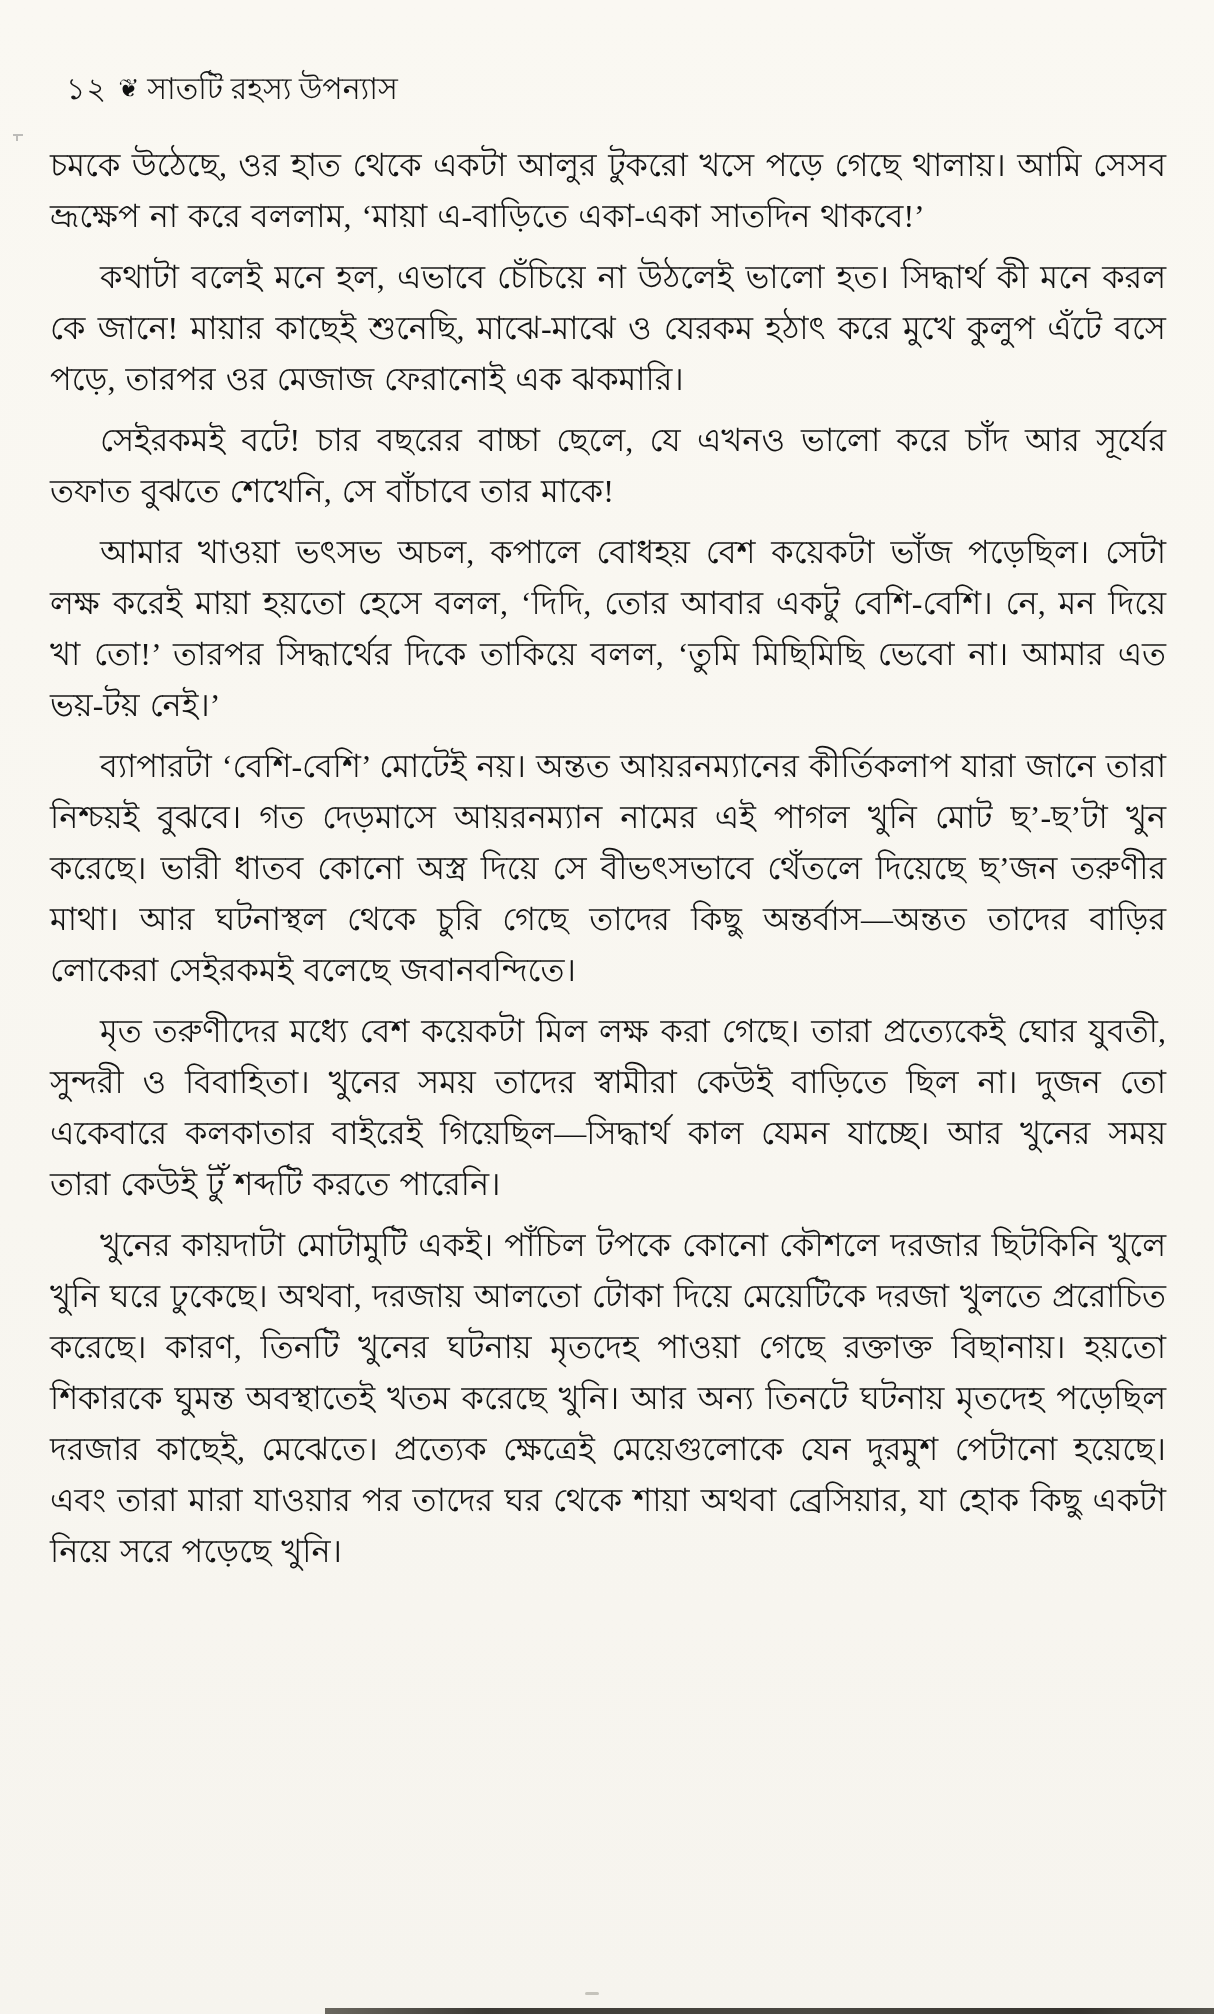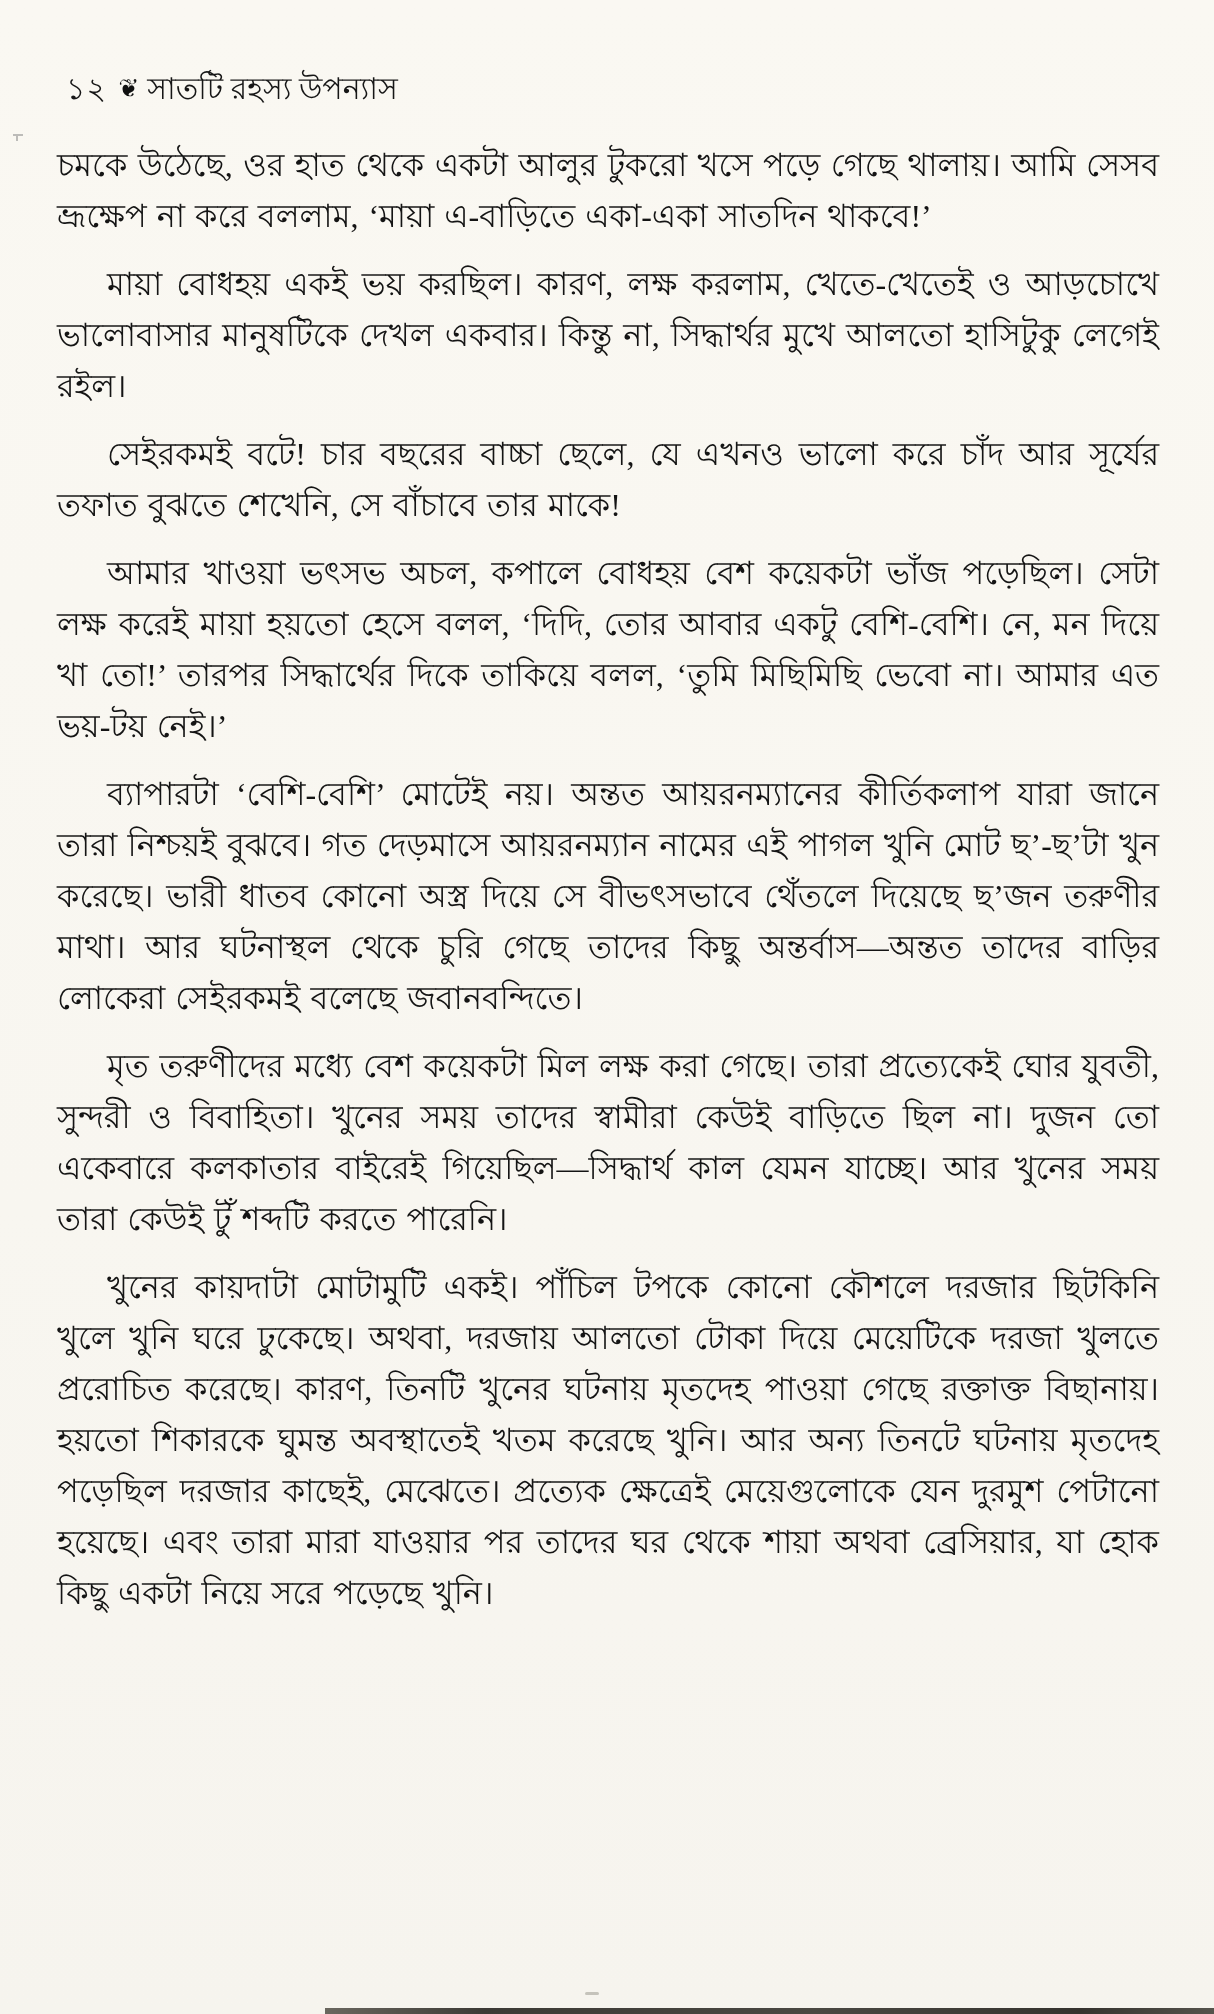--- a/index.html
+++ b/index.html
@@ -39,21 +39,21 @@
     top: -3px;
     color: #101010;
   }
   .body-text {
     font-size: 32px;
     line-height: 51px;
     text-align: justify;
     word-spacing: 2px;
   }
   .body-text p.para {
-    margin: 17px;
+    margin: 10px;
     text-indent: 0;
   }
   .body-text p.para.indented {
     text-indent: 50px;
   }
   
   .speck {
     position: absolute;
     left: 13px;
     top: 133px;
@@ -96,22 +96,22 @@
   <div class="header">
     <span class="pnum">১২</span><span class="orn">❦</span><span class="title">সাতটি রহস্য উপন্যাস</span>
   </div>
 
   <div class="speck"></div>
 
   <div class="body-text">
 
       <p class="para">চমকে উঠেছে, ওর হাত থেকে একটা আলুর টুকরো খসে পড়ে গেছে থালায়। আমি সেসব ভ্রূক্ষেপ না করে বললাম, ‘মায়া এ-বাড়িতে একা-একা সাতদিন থাকবে!’</p>
 
+      <p class="para indented">কথাটা বলেই মনে হল, এভাবে চেঁচিয়ে না উঠলেই ভালো হত। সিদ্ধার্থ কী মনে করল কে জানে! মায়ার কাছেই শুনেছি, মাঝে-মাঝে ও যেরকম হঠাৎ করে মুখে কুলুপ এঁটে বসে পড়ে, তারপর ওর মেজাজ ফেরানোই এক ঝকমারি।</p>
 
-      <p class="para indented">মায়া বোধহয় একই ভয় করছিল। কারণ, লক্ষ করলাম, খেতে-খেতেই ও আড়চোখে ভালোবাসার মানুষটিকে দেখল একবার। কিন্তু না, সিদ্ধার্থর মুখে আলতো হাসিটুকু লেগেই রইল।</p>
 
 
       <p class="para indented">সেইরকমই বটে! চার বছরের বাচ্চা ছেলে, যে এখনও ভালো করে চাঁদ আর সূর্যের তফাত বুঝতে শেখেনি, সে বাঁচাবে তার মাকে!</p>
 
       <p class="para indented">আমার খাওয়া ভৎসভ অচল, কপালে বোধহয় বেশ কয়েকটা ভাঁজ পড়েছিল। সেটা লক্ষ করেই মায়া হয়তো হেসে বলল, ‘দিদি, তোর আবার একটু বেশি-বেশি। নে, মন দিয়ে খা তো!’ তারপর সিদ্ধার্থের দিকে তাকিয়ে বলল, ‘তুমি মিছিমিছি ভেবো না। আমার এত ভয়-টয় নেই।’</p>
 
       <p class="para indented">ব্যাপারটা ‘বেশি-বেশি’ মোটেই নয়। অন্তত আয়রনম্যানের কীর্তিকলাপ যারা জানে তারা নিশ্চয়ই বুঝবে। গত দেড়মাসে আয়রনম্যান নামের এই পাগল খুনি মোট ছ’-ছ’টা খুন করেছে। ভারী ধাতব কোনো অস্ত্র দিয়ে সে বীভৎসভাবে থেঁতলে দিয়েছে ছ’জন তরুণীর মাথা। আর ঘটনাস্থল থেকে চুরি গেছে তাদের কিছু অন্তর্বাস—অন্তত তাদের বাড়ির লোকেরা সেইরকমই বলেছে জবানবন্দিতে।</p>
 
 
       <p class="para indented">মৃত তরুণীদের মধ্যে বেশ কয়েকটা মিল লক্ষ করা গেছে। তারা প্রত্যেকেই ঘোর যুবতী, সুন্দরী ও বিবাহিতা। খুনের সময় তাদের স্বামীরা কেউই বাড়িতে ছিল না। দুজন তো একেবারে কলকাতার বাইরেই গিয়েছিল—সিদ্ধার্থ কাল যেমন যাচ্ছে। আর খুনের সময় তারা কেউই টুঁ শব্দটি করতে পারেনি।</p>

